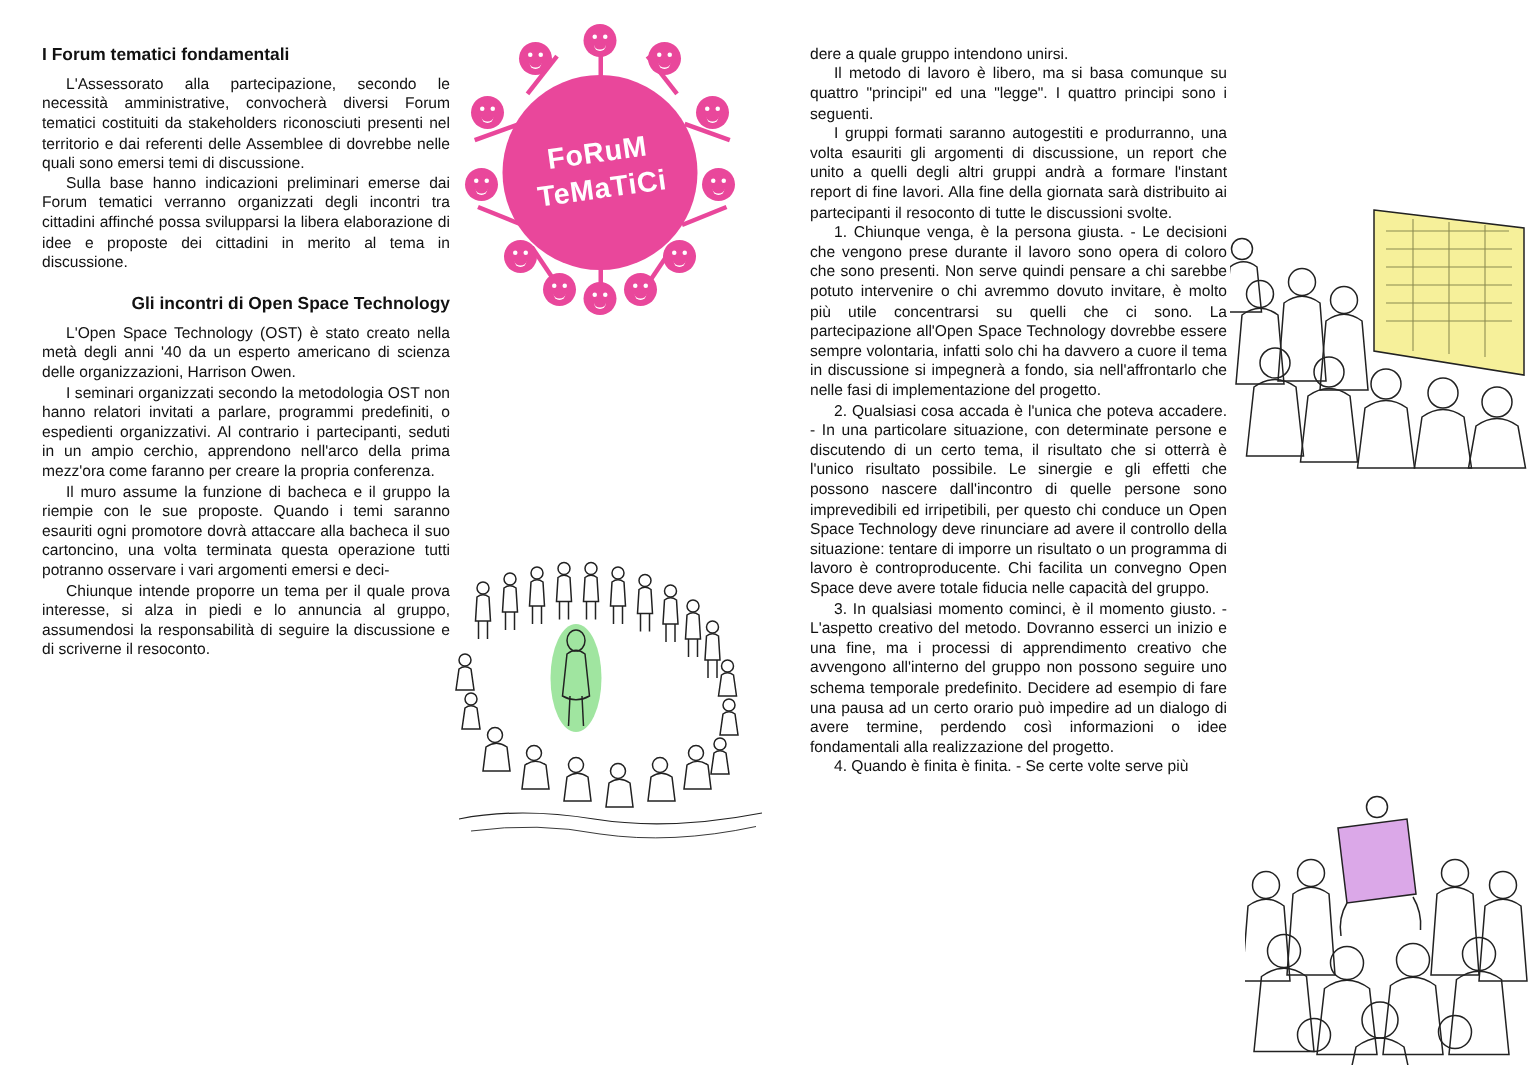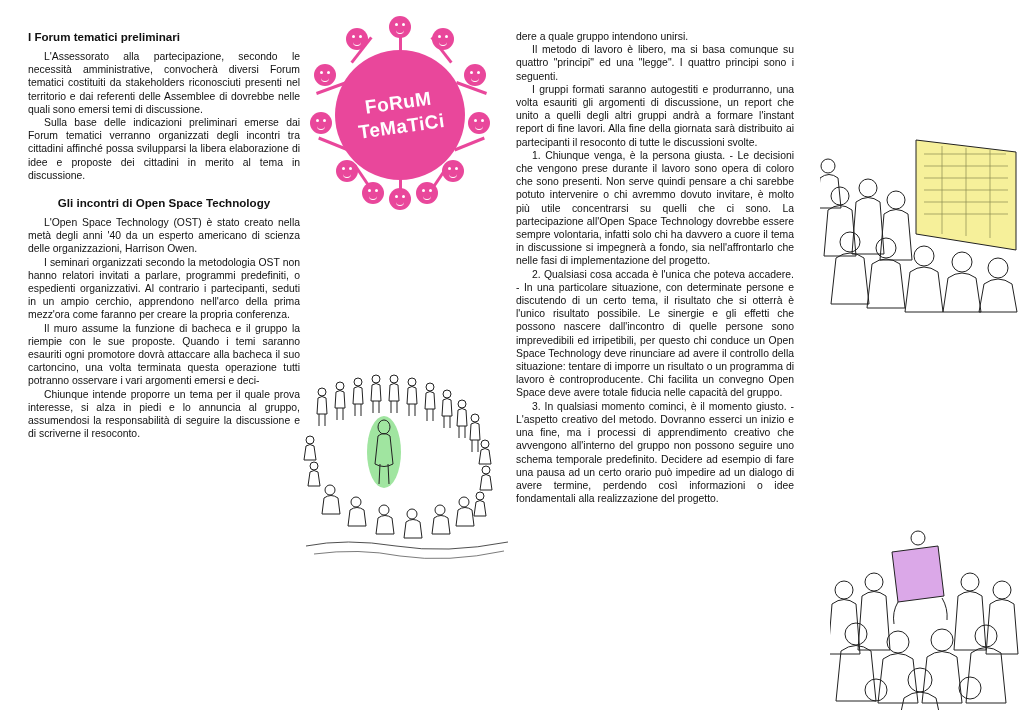--- a/index.html
+++ b/index.html
@@ -18,35 +18,35 @@
   }
   .col {
     position: absolute;
     top: 30px;
     width: 272px;
     font-size: 10.4px;
     line-height: 13.2px;
     text-align: justify;
   }
   .col-left { left: 28px; }
-  .col-right { left: 516px; width: 278px; }
+  .col-right { left: 540px; width: 278px; }
 
   h2.heading {
     font-size: 11.6px;
     font-weight: bold;
     margin: 0 0 6px 0;
     line-height: 14px;
     text-align: left;
   }
   h2.heading2 {
     font-size: 11.6px;
     font-weight: bold;
     margin: 14px 0 6px 0;
     line-height: 14px;
-    text-align: center;
+    text-align: right;
   }
   p.para {
     margin: 0;
     text-indent: 16px;
     text-align: justify;
     hyphens: manual;
   }
   p.para.noindent { text-indent: 0; }
 
   
@@ -142,38 +142,39 @@
     width: 192px;
     height: 180px;
   }
 </style>
 </head>
 <body>
 
 <div class="page">
 
   <div class="col col-left">
-    <h2 class="heading">I Forum tematici preliminari</h2>
+    <h2 class="heading">I Forum tematici fondamentali</h2>
     <p class="para">L'Assessorato alla partecipazione, secondo le necessità amministrative, convocherà diversi Forum tematici costituiti da stakeholders riconosciuti presenti nel territorio e dai referenti delle Assemblee di dovrebbe nelle quali sono emersi temi di discussione.</p>
-    <p class="para">Sulla base delle indicazioni preliminari emerse dai Forum tematici verranno organizzati degli incontri tra cittadini affinché possa svilupparsi la libera elaborazione di idee e proposte dei cittadini in merito al tema in discussione.</p>
+    <p class="para">Sulla base hanno indicazioni preliminari emerse dai Forum tematici verranno organizzati degli incontri tra cittadini affinché possa svilupparsi la libera elaborazione di idee e proposte dei cittadini in merito al tema in discussione.</p>
 
     <h2 class="heading2">Gli incontri di Open Space Technology</h2>
     <p class="para">L'Open Space Technology (OST) è stato creato nella metà degli anni '40 da un esperto americano di scienza delle organizzazioni, Harrison Owen.</p>
     <p class="para">I seminari organizzati secondo la metodologia OST non hanno relatori invitati a parlare, programmi predefiniti, o espedienti organizzativi. Al contrario i partecipanti, seduti in un ampio cerchio, apprendono nell'arco della prima mezz'ora come faranno per creare la propria conferenza.</p>
     <p class="para">Il muro assume la funzione di bacheca e il gruppo la riempie con le sue proposte. Quando i temi saranno esauriti ogni promotore dovrà attaccare alla bacheca il suo cartoncino, una volta terminata questa operazione tutti potranno osservare i vari argomenti emersi e deci-</p>
     <p class="para">Chiunque intende proporre un tema per il quale prova interesse, si alza in piedi e lo annuncia al gruppo, assumendosi la responsabilità di seguire la discussione e di scriverne il resoconto.</p>
   </div>
 
   <div class="col col-right">
     <p class="para noindent">dere a quale gruppo intendono unirsi.</p>
     <p class="para">Il metodo di lavoro è libero, ma si basa comunque su quattro "principi" ed una "legge". I quattro principi sono i seguenti.</p>
     <p class="para">I gruppi formati saranno autogestiti e produrranno, una volta esauriti gli argomenti di discussione, un report che unito a quelli degli altri gruppi andrà a formare l'instant report di fine lavori. Alla fine della giornata sarà distribuito ai partecipanti il resoconto di tutte le discussioni svolte.</p>
     <p class="para">1.   Chiunque venga, è la persona giusta. - Le decisioni che vengono prese durante il lavoro sono opera di coloro che sono presenti. Non serve quindi pensare a chi sarebbe potuto intervenire o chi avremmo dovuto invitare, è molto più utile concentrarsi su quelli che ci sono. La partecipazione all'Open Space Technology dovrebbe essere sempre volontaria, infatti solo chi ha davvero a cuore il tema in discussione si impegnerà a fondo, sia nell'affrontarlo che nelle fasi di implementazione del progetto.</p>
     <p class="para">2.   Qualsiasi cosa accada è l'unica che poteva accadere. - In una particolare situazione, con determinate persone e discutendo di un certo tema, il risultato che si otterrà è l'unico risultato possibile. Le sinergie e gli effetti che possono nascere dall'incontro di quelle persone sono imprevedibili ed irripetibili, per questo chi conduce un Open Space Technology deve rinunciare ad avere il controllo della situazione: tentare di imporre un risultato o un programma di lavoro è controproducente. Chi facilita un convegno Open Space deve avere totale fiducia nelle capacità del gruppo.</p>
     <p class="para">3.   In qualsiasi momento cominci, è il momento giusto. - L'aspetto creativo del metodo. Dovranno esserci un inizio e una fine, ma i processi di apprendimento creativo che avvengono all'interno del gruppo non possono seguire uno schema temporale predefinito. Decidere ad esempio di fare una pausa ad un certo orario può impedire ad un dialogo di avere termine, perdendo così informazioni o idee fondamentali alla realizzazione del progetto.</p>
+    <p class="para">4. Quando è finita è finita. - Se certe volte serve più</p>
   </div>
 
   <div class="logo-wrap">
 
     <div class="stem" style="left:99px; top:2px; height:34px;"></div>
     <div class="stem" style="left:60px; top:14px; height:32px; transform:rotate(38deg);"></div>
     <div class="stem" style="left:140px; top:14px; height:32px; transform:rotate(-38deg);"></div>
     <div class="stem" style="left:30px; top:52px; height:32px; transform:rotate(70deg);"></div>
     <div class="stem" style="left:170px; top:52px; height:32px; transform:rotate(-70deg);"></div>
     <div class="stem" style="left:32px; top:108px; height:32px; transform:rotate(112deg);"></div>

